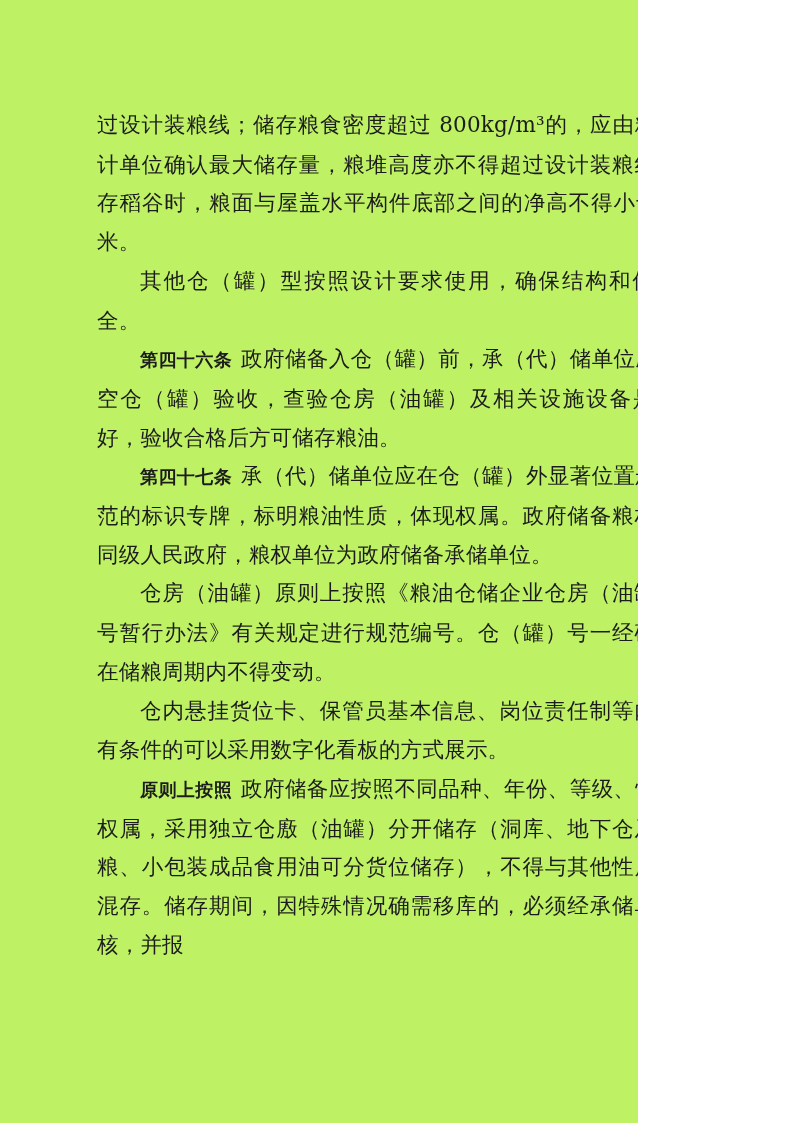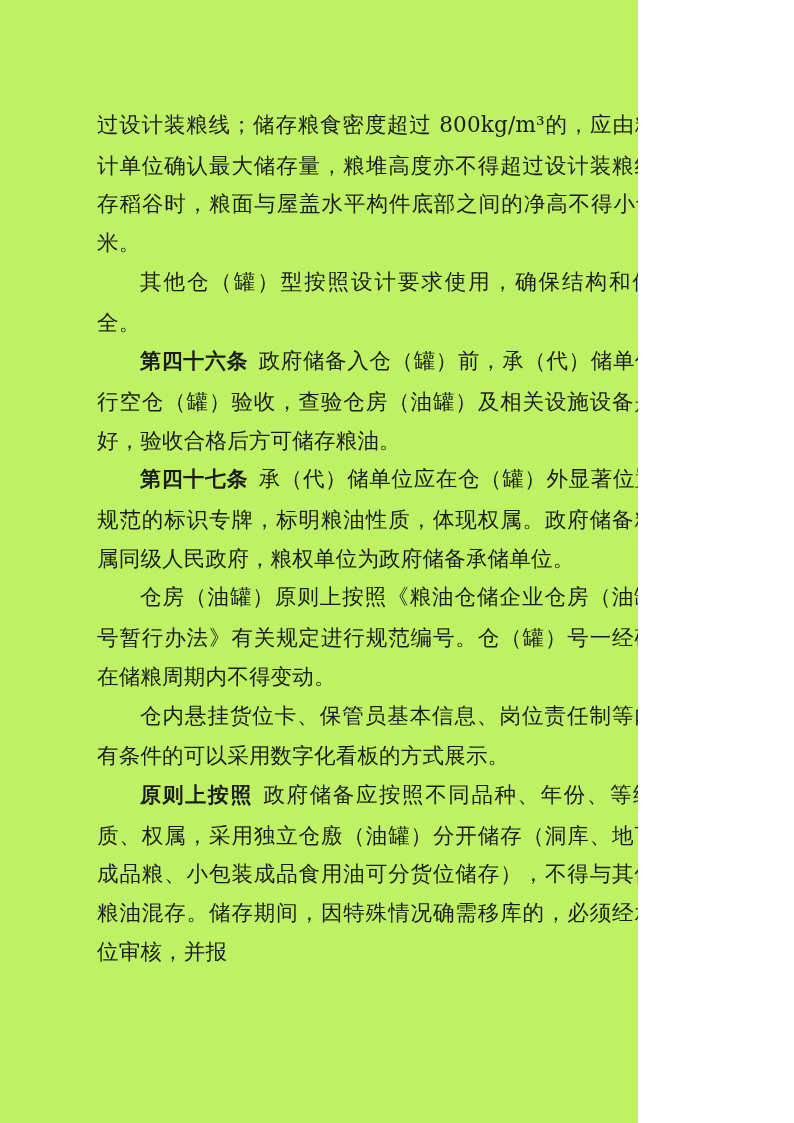--- a/index.html
+++ b/index.html
@@ -29,22 +29,22 @@
   .doc-body p {
     margin: 0;
     padding: 0;
     text-indent: 2em;
   }
   .doc-body p.continuation {
     text-indent: 0;
   }
   .para-head {
     font-weight: 700;
-    font-family: Liberation Mono, monospace;
-    font-size: 21px;
+    font-family: Liberation Serif, serif;
+    font-size: 18px;
   }
   .para-head:not(:empty) {
     margin-right: 0.5em;
   }
   .page-footer {
     position: absolute;
     left: 622px;
     top: 982px;
     width: 84px;
     text-align: center;

